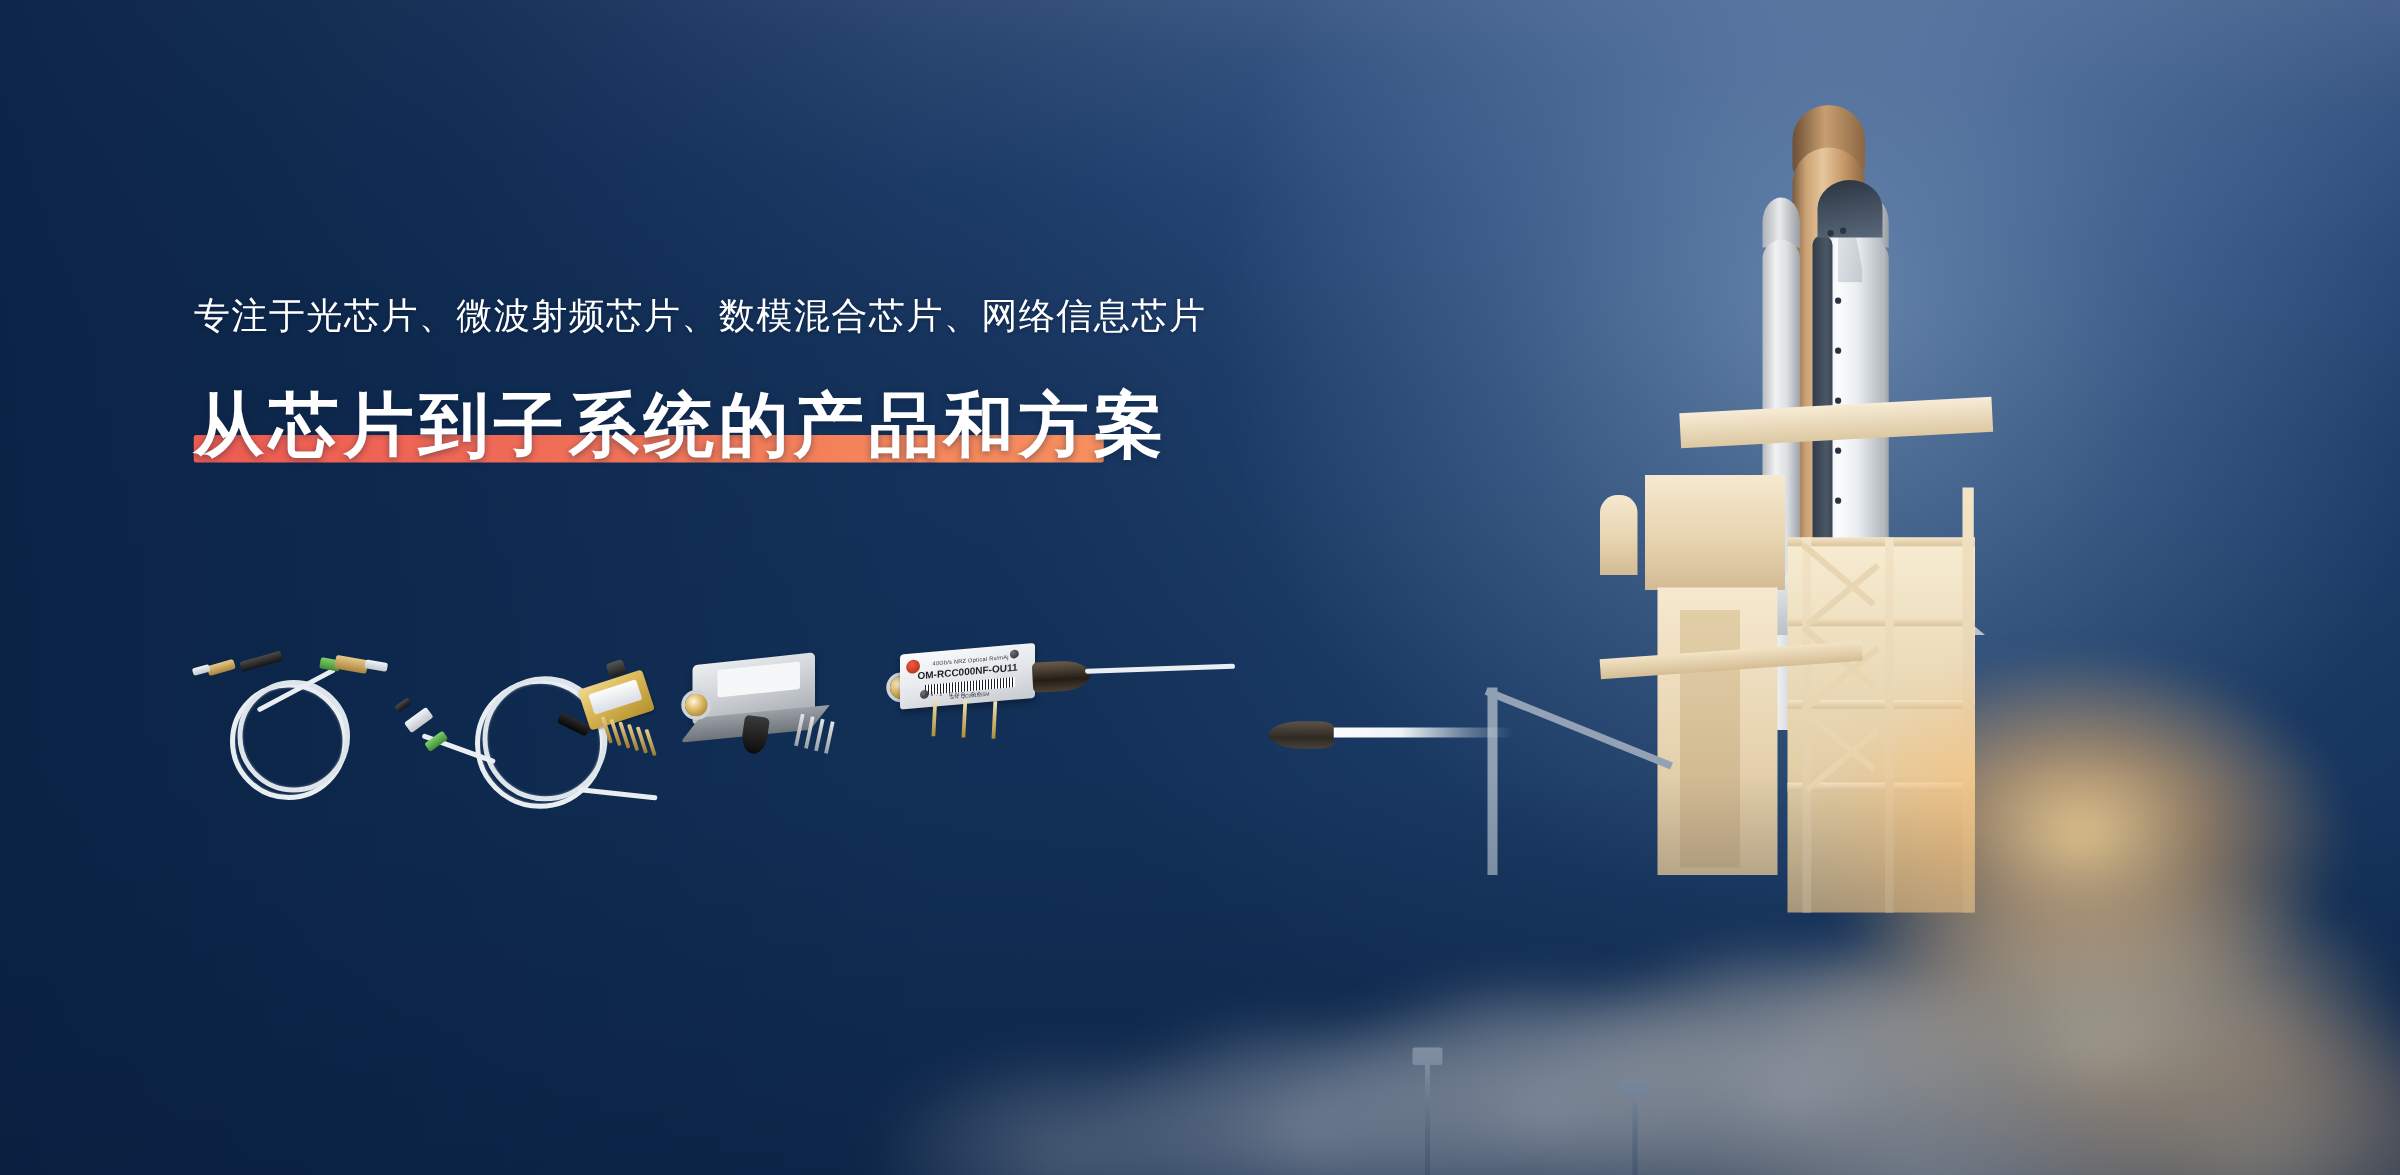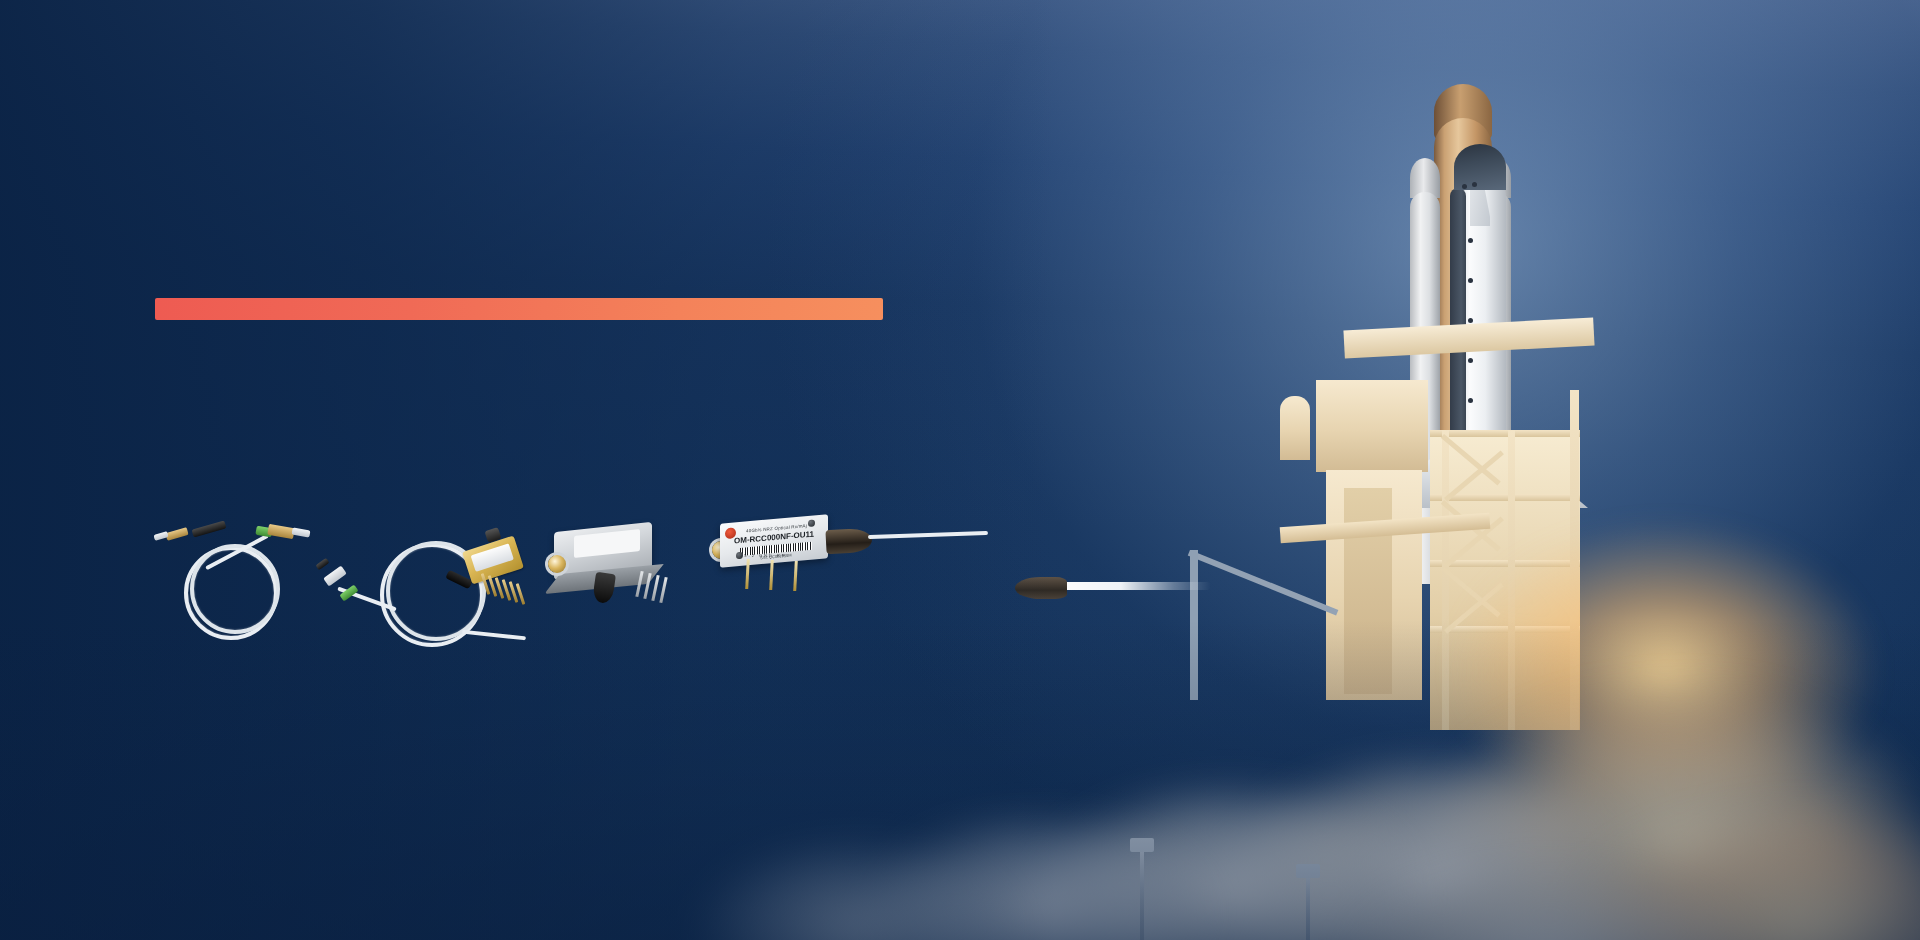--- a/index.html
+++ b/index.html
@@ -224,22 +224,24 @@
     <div class="lamp" style="left:120px;height:92px;"></div>
     <div class="lamp-head" style="left:110px;bottom:88px;"></div>
     <div class="lamp" style="left:286px;height:66px;"></div>
     <div class="lamp-head" style="left:276px;bottom:62px;"></div>
   </div>
 
   <div class="vignette-left"></div>
   <div class="vignette-bottom"></div>
 
   <div class="copy">
+    <div class="line">专注于光芯片、微波射频芯片、数模混合芯片、网络信息芯片</div>
     <div class="headline-wrap">
       <div class="hl-band"></div>
+      <div class="headline">从芯片到子系统的产品和方案</div>
     </div>
   </div>
 
   <div class="products">
 
     <div class="prod" style="left:0px;top:-5px;width:160px;height:120px;">
       <div class="loop" style="left:34px;top:26px;width:86px;height:86px;"></div>
       <div class="loop" style="left:40px;top:24px;width:82px;height:82px;border-color:#dde4ea;"></div>
       <div class="fiber" style="left:52px;top:30px;width:70px;transform:rotate(-28deg);"></div>
       <div class="conn-body conn-black" style="left:42px;top:5px;width:34px;height:8px;transform:rotate(-16deg);"></div>

